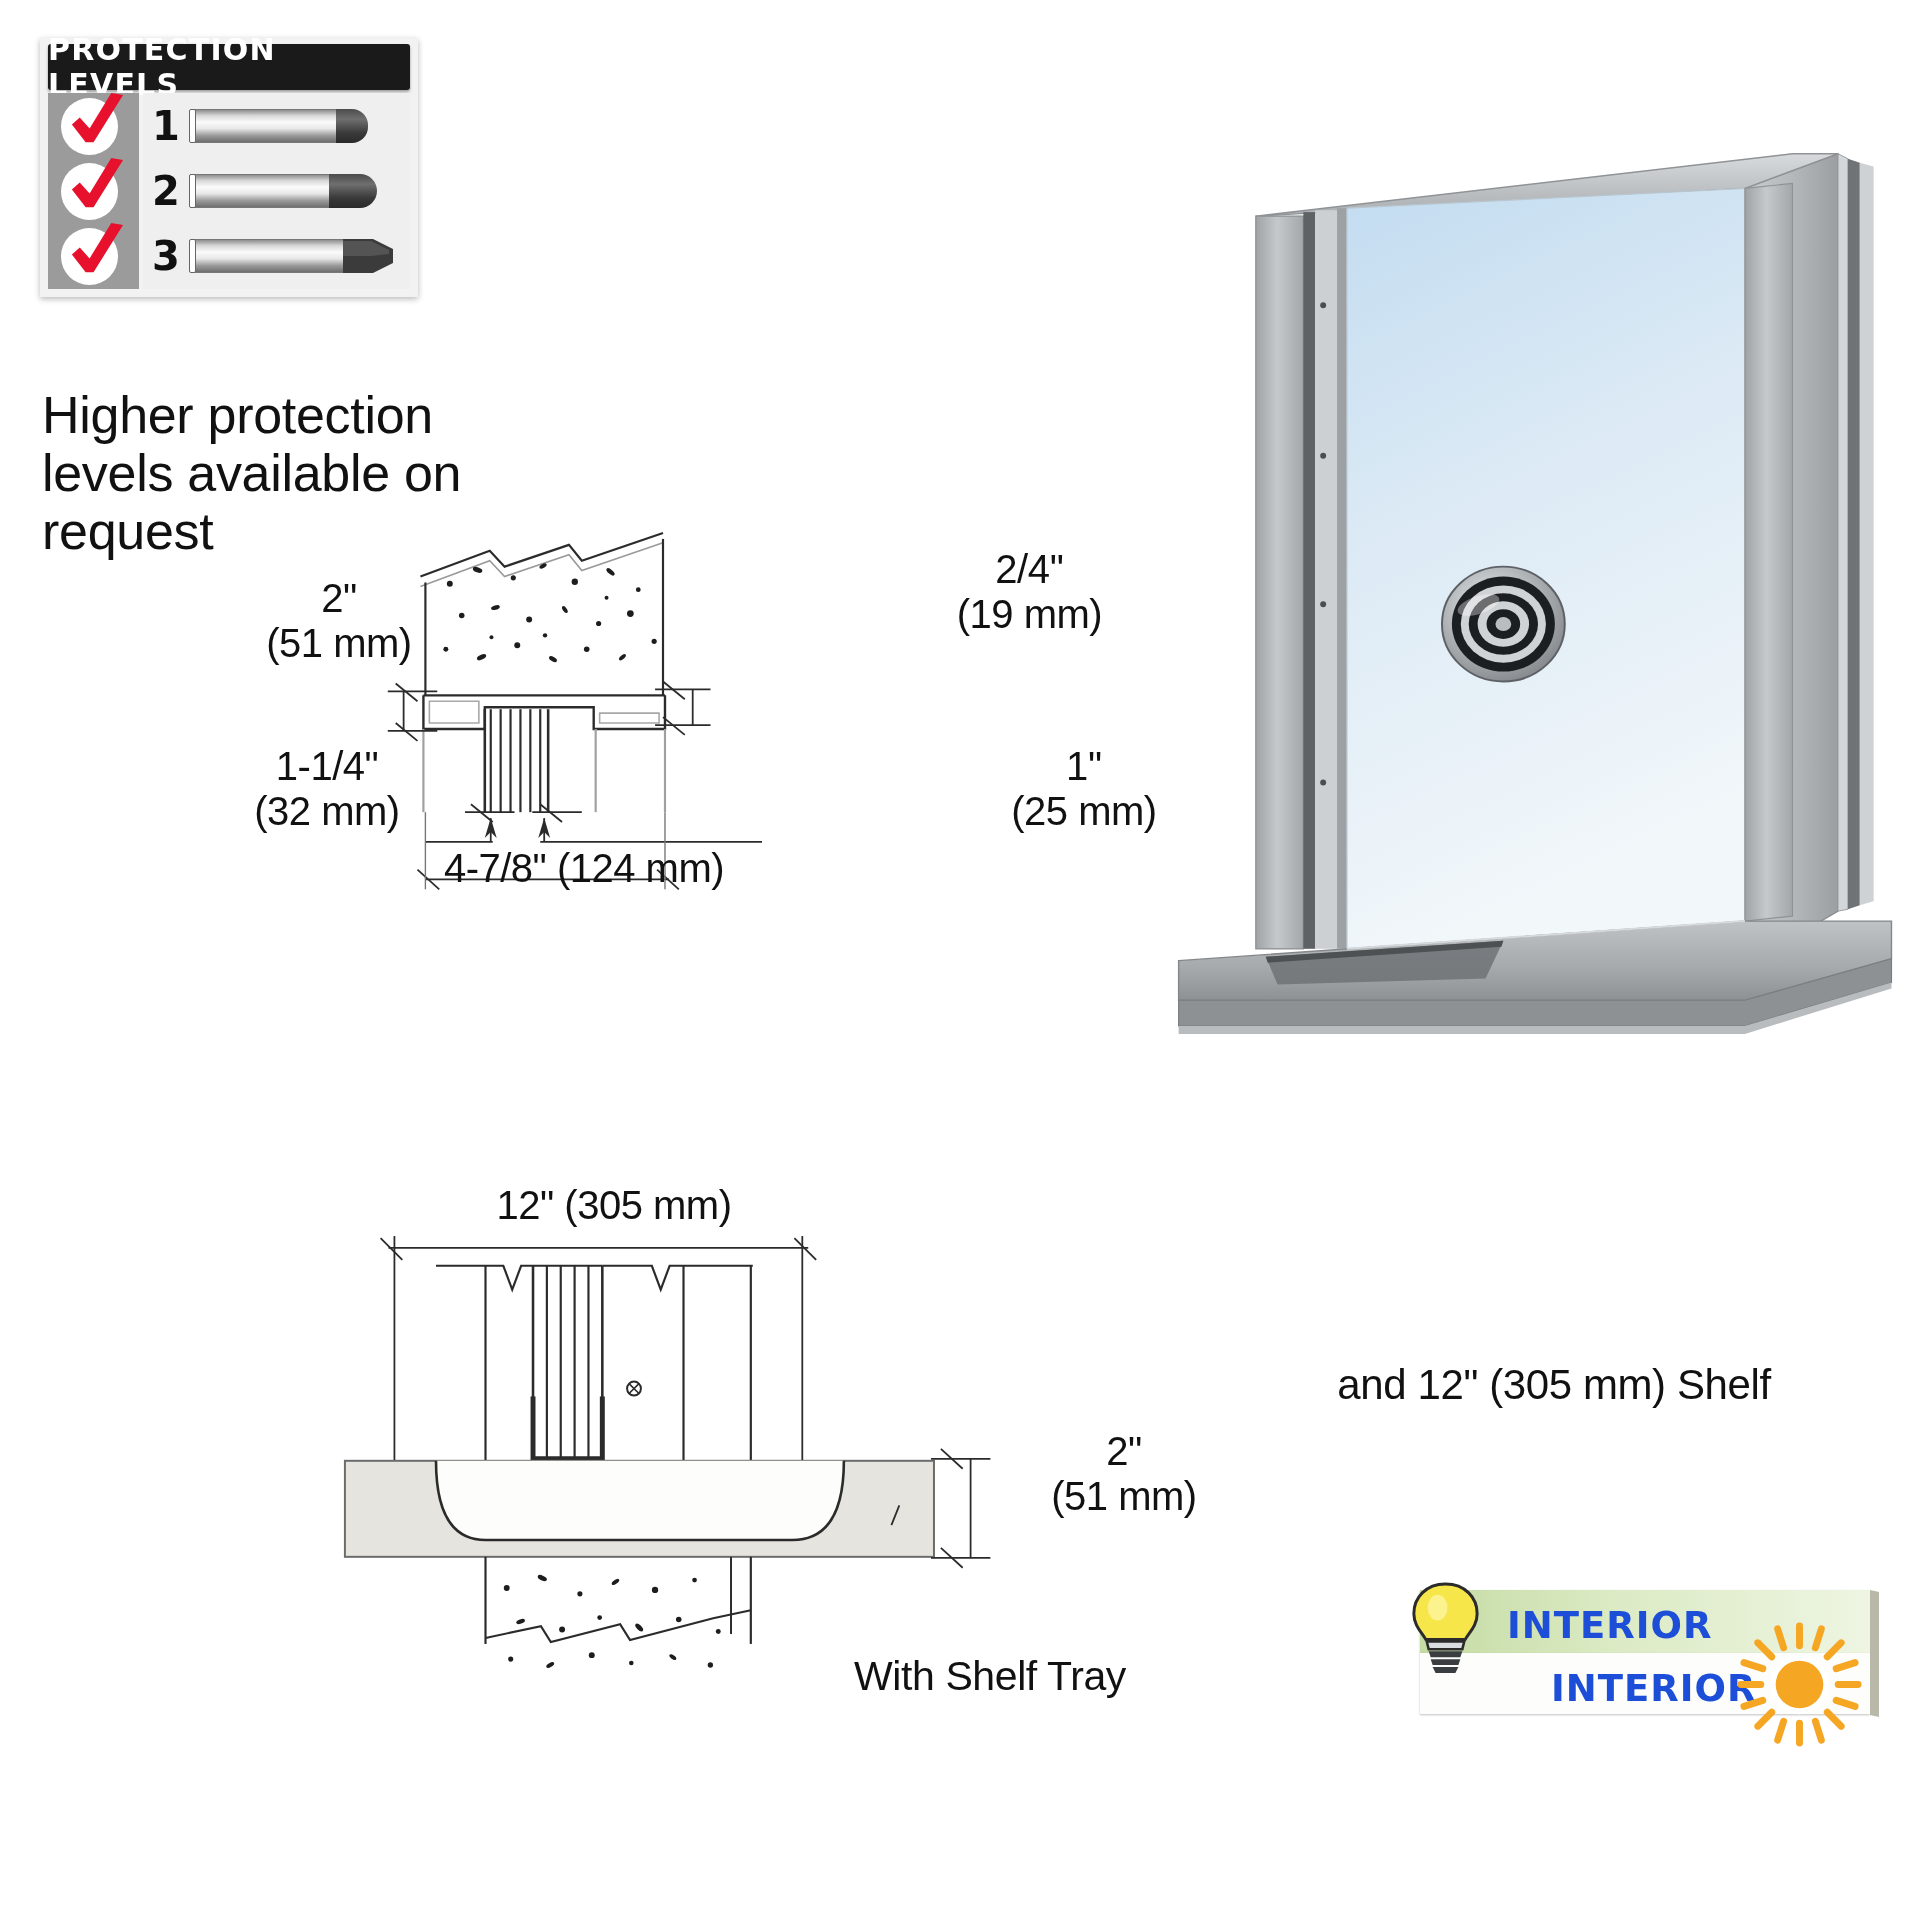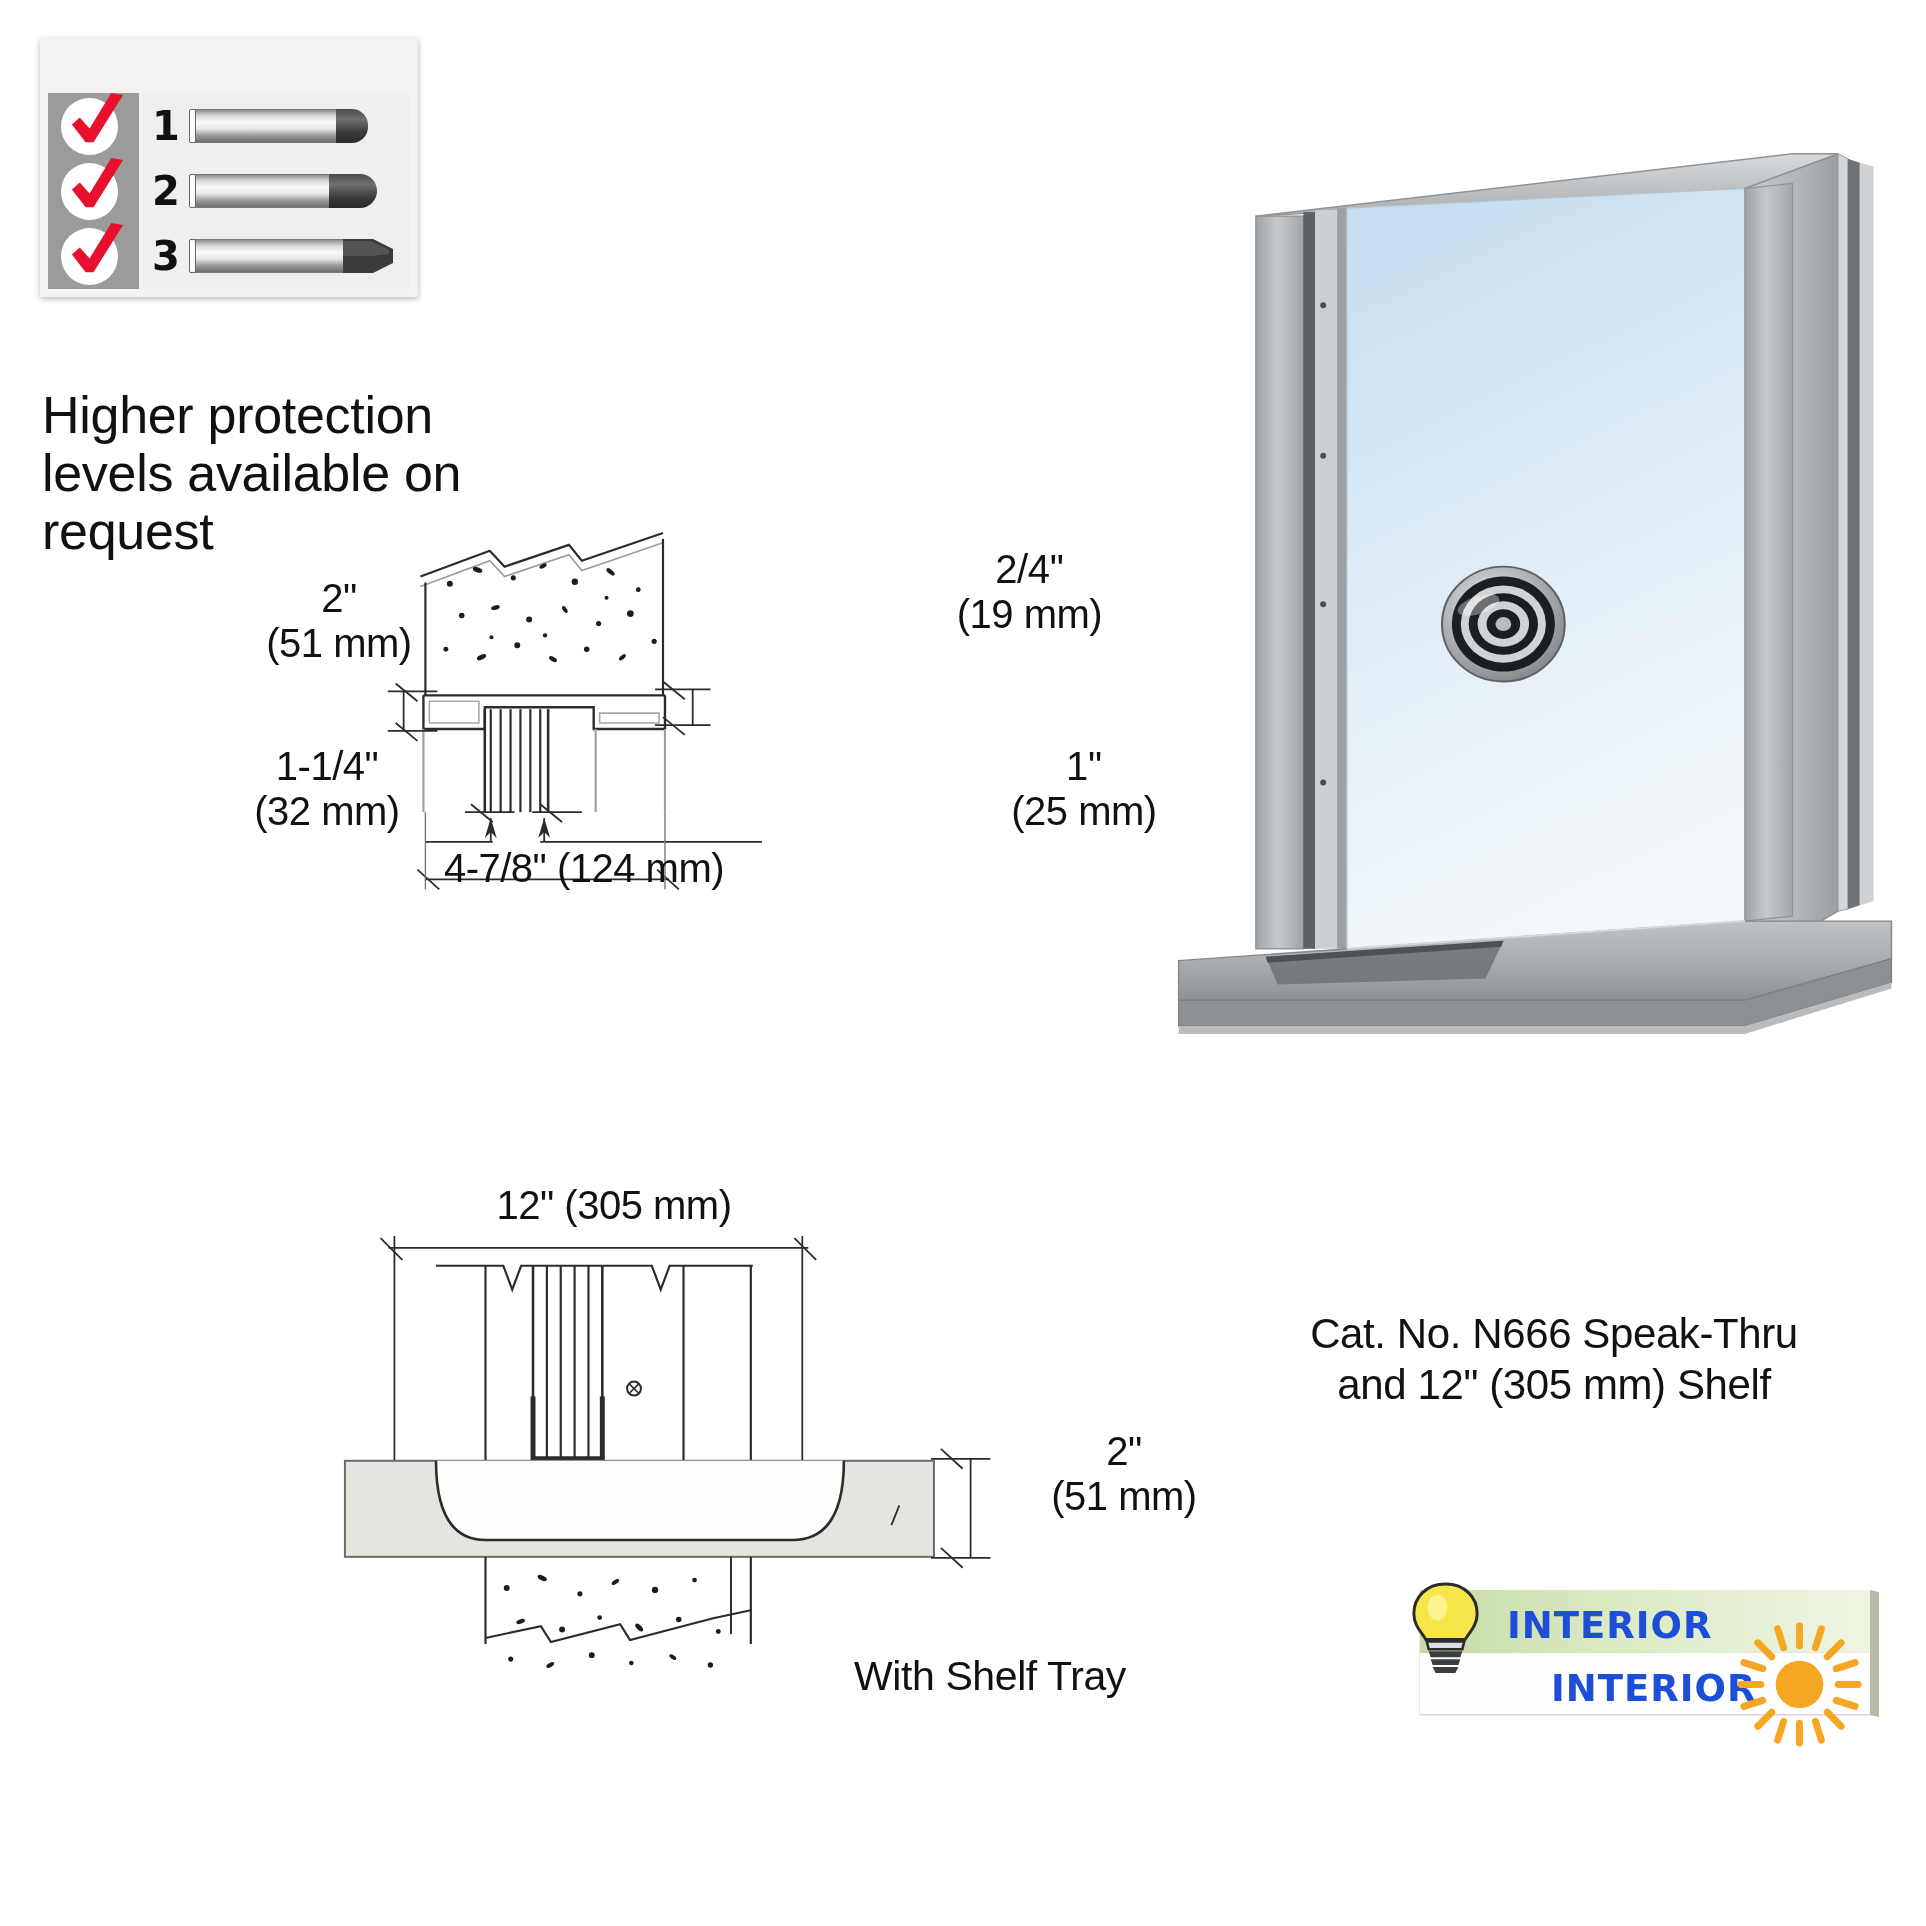--- a/index.html
+++ b/index.html
@@ -57,20 +57,23 @@
       background:#fdfdfb;box-shadow:0 1px 2px rgba(0,0,0,.25);}
   #intext-edge{position:absolute;left:450px;top:6px;width:9px;height:125px;
       background:#b9b9a9;transform:skewY(12deg);transform-origin:top left;}
   .intext-word{position:absolute;font-weight:bold;font-size:37px;letter-spacing:1px;
       font-family:"DejaVu Sans",sans-serif;color:#1d4ed8;}
 </style>
 </head>
 <body>
 
 <div class="abs" id="protection-badge">
+  <div id="protection-title-bar">
+    <span>PROTECTION LEVELS</span>
+  </div>
 
   <div id="check-col">
     <div class="check-cell">
       <div class="check-disc"></div>
       <svg class="check-mark" viewBox="0 0 64 66">
         <path d="M8 34 L22 52 L30 52 L60 4 L48 2 L26 38 L16 27 Z" fill="#e8112d"></path>
       </svg>
     </div>
     <div class="check-cell">
       <div class="check-disc"></div>
@@ -394,21 +397,21 @@
   <path d="M40 906 L612 906 L760 862 L760 868 L612 914 L40 914 Z" fill="#b8bcbe"></path>
 
   <path d="M128 836 L368 820 L350 858 L140 864 Z" fill="#6e7275" opacity=".85"></path>
   <path d="M128 836 L368 820 L366 826 L130 842 Z" fill="#4d5154"></path>
 
   <path d="M210 828 L612 800" stroke="#d6dade" stroke-width="2" fill="none"></path>
 </svg>
 
 <div class="abs" id="photo-caption">
   <br>
-  <span>Cat. No. N666 Speak-Thru</span><br>
+  <br>
   <span>and 12" (305 mm) Shelf</span>
 </div>
 
 <div class="abs" id="intext-badge">
   <div id="intext-green"></div>
   <div id="intext-white"></div>
   <div id="intext-edge"></div>
 
   <svg style="position:absolute;left:-20px;top:-6px;width:91px;height:99px" viewBox="0 0 92 100">
     <path d="M46 6 C26 6 14 20 14 36 C14 48 22 55 26 62 L46 62 L66 62 C70 55 78 48 78 36 C78 20 66 6 46 6 Z" fill="#f7e64a" stroke="#2b2b2b" stroke-width="3"></path>

